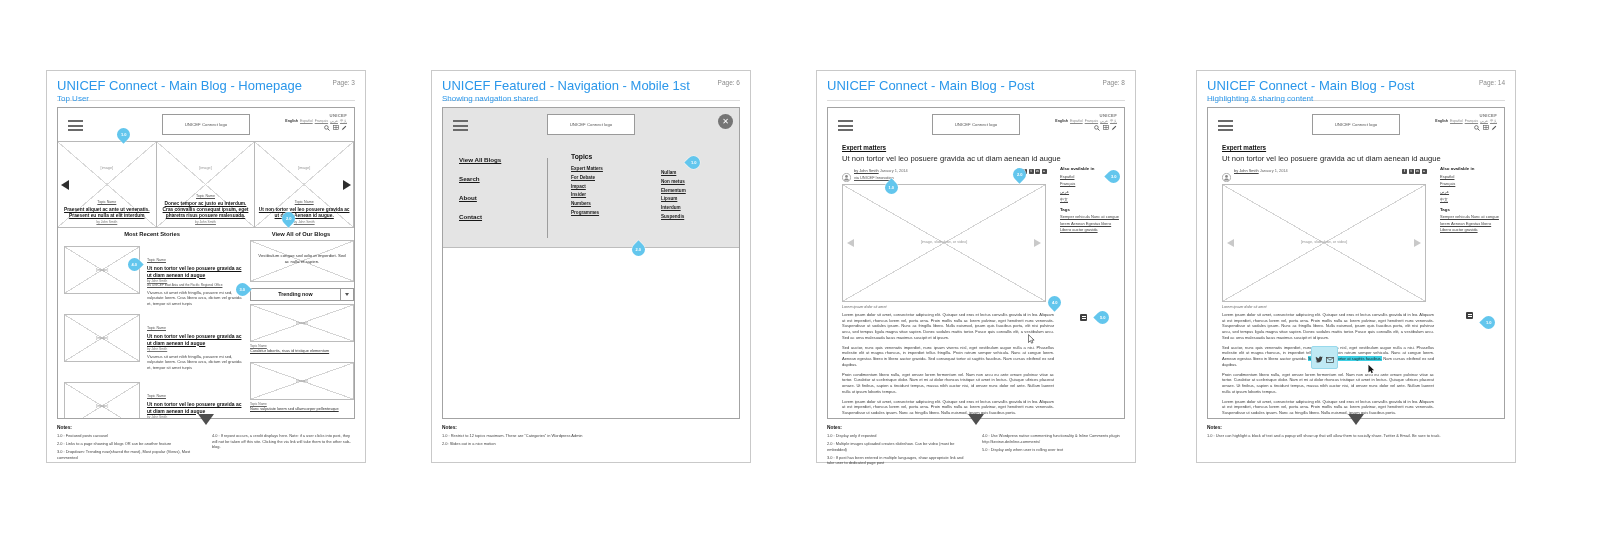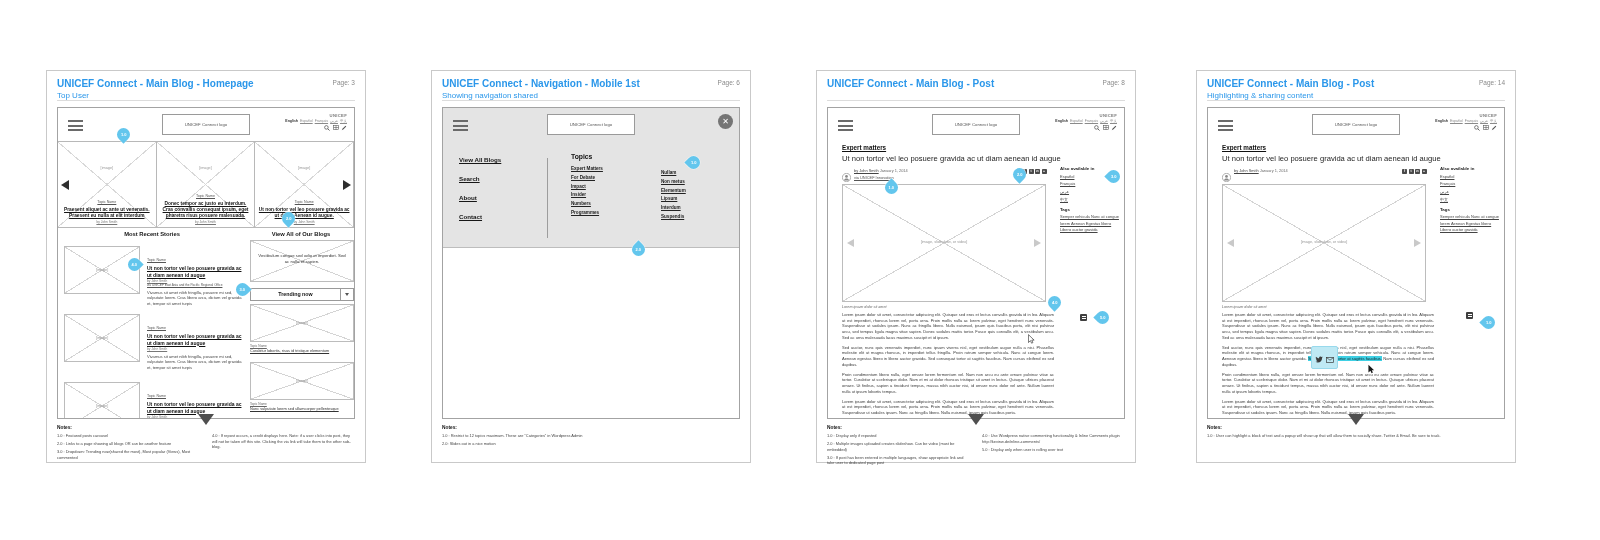--- a/index.html
+++ b/index.html
@@ -2,21 +2,21 @@
 <html><head>
 <meta charset="utf-8">
 <style>
   *{margin:0;padding:0;box-sizing:border-box}
   html,body{width:1600px;height:540px;background:#ffffff;font-family:"Liberation Sans","DejaVu Sans",sans-serif;position:relative;overflow:hidden}
 
   
   .card{position:absolute;top:70px;width:320px;height:393px;background:#fff;border:1px solid #c9c9c9;padding:7px 10px 0}
   #card1{left:46px}#card2{left:431px}#card3{left:816px}#card4{left:1196px}
   .card-head{display:flex;justify-content:space-between;align-items:flex-start;height:23px;border-bottom:1px solid #dcdcdc}
-  .c-title{font-size:10px;font-weight:bold;color:#2b97ea;line-height:1.25}
+  .c-title{font-size:13px;font-weight:normal;color:#2b97ea;line-height:1.25}
   .c-sub{font-size:8px;color:#2b97ea;line-height:1.2}
   .c-page{font-size:6.5px;color:#8a8a8a;padding-top:1px}
 
   .wf{position:relative;margin-top:6px;height:312px;border:1px solid #a3a3a3;background:#fff;overflow:hidden}
 
   
   .pin{position:absolute;width:13px;height:13px;background:#63c6ed;border-radius:50% 50% 50% 0;z-index:8;display:flex;align-items:center;justify-content:center;box-shadow:0 0 0 .5px rgba(255,255,255,.6)}
   .pin>span{font-size:4px;font-weight:bold;color:#fff}
   .pin.d{transform:rotate(-45deg)}.pin.d>span{transform:rotate(45deg)}
   .pin.l{transform:rotate(45deg)}.pin.l>span{transform:rotate(-45deg)}
@@ -294,21 +294,21 @@
       <div class="notes-col">
         <div class="note">4.0 : If repost occurs, a credit displays here. Note: if a user clicks into post, they will not be taken off this site. Clicking the via link will take them to the other sub-blog.</div>
       </div>
     </div>
   </div>
 </div>
 
 <div class="card" id="card2">
   <div class="card-head">
     <div>
-      <div class="c-title">UNICEF Connect - Navigation - Mobile 1st</div>
+      <div class="c-title">UNICEF Featured - Navigation - Mobile 1st</div>
       <div class="c-sub">Showing navigation shared</div>
     </div>
     <div class="c-page">Page: 6</div>
   </div>
 
   <div class="wf">
     <div class="nav-overlay">
       <div class="burger">
           <i></i>
           <i></i>

